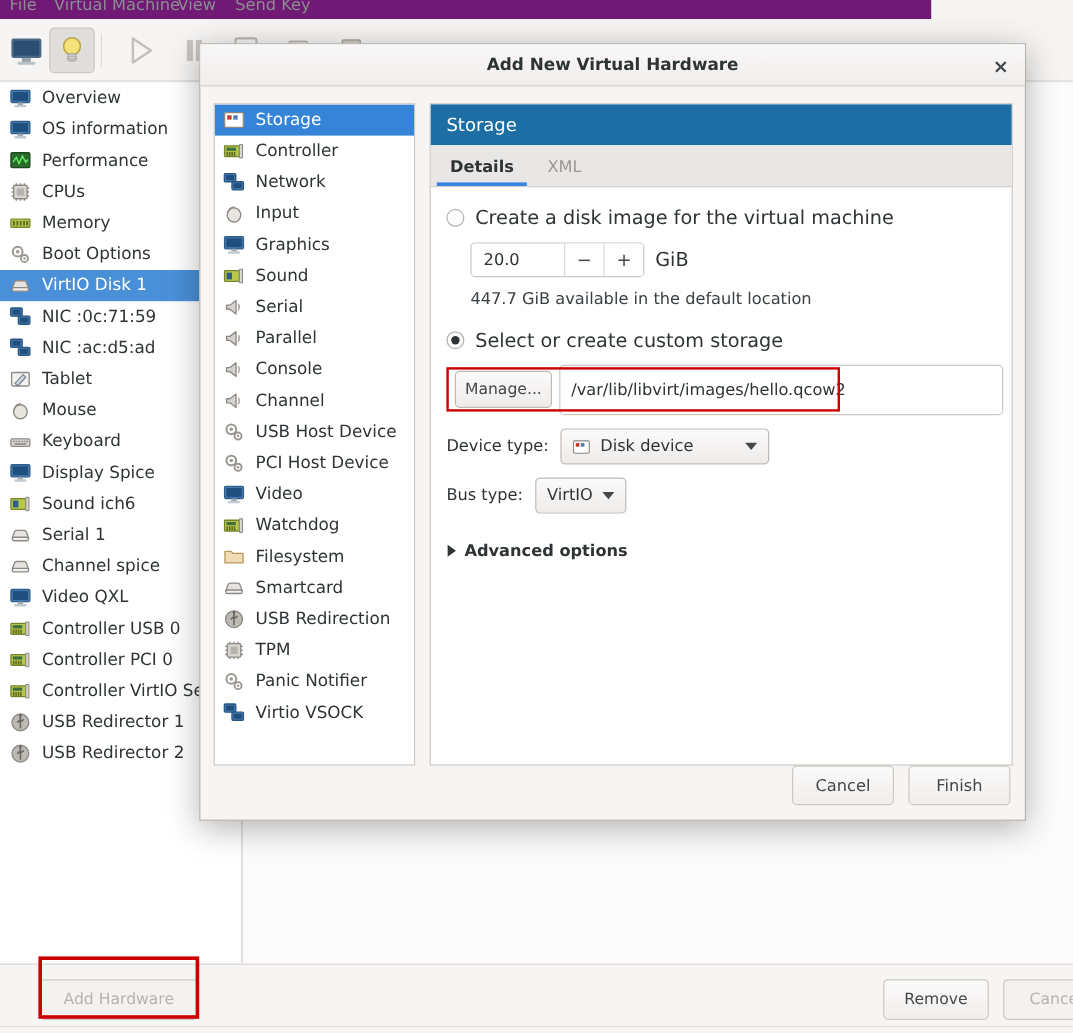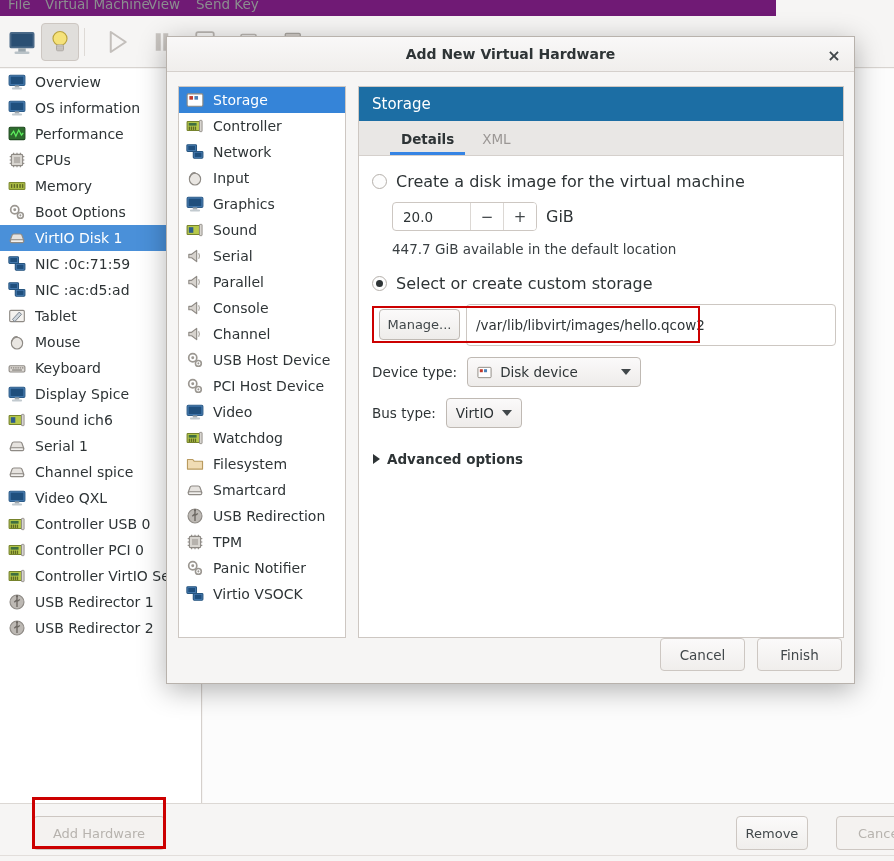--- a/index.html
+++ b/index.html
@@ -63,21 +63,21 @@
     background: linear-gradient(to bottom, #fbfafa, #f0eeec);
     border: 1px solid #cdc7c2; border-radius: 4px;
     font-size: 13px; color: #41474a;
     display: flex; align-items: center; justify-content: center;
     font-family: "DejaVu Sans", "Liberation Sans", sans-serif;
   }
   .gtk-btn.disabled { color: #b7b3ae; background: #f4f2f0; }
   #add-hardware-btn {
     position: absolute; left: 33px; top: 12px; width: 132px; height: 34px;
   }
-  #remove-btn { position: absolute; left: 736px; top: 12px; width: 72px; height: 34px; }
+  #remove-btn { position: absolute; left: 736px; top: 12px; width: 88px; height: 34px; }
   #cancel-bottom-btn {
     position: absolute; left: 836px; top: 12px; width: 88px; height: 34px;
   }
   .redbox {
     position: absolute; border: 3px solid #cc0000; pointer-events: none;
   }
   .statusstrip {
     position: absolute; left: 0; bottom: 0; width: 894px; height: 6px;
     background: #f6f5f4; border-top: 1px solid #e2dedb;
   }
@@ -119,21 +119,21 @@
     position: absolute; left: 191px; top: 13px; width: 486px; height: 552px;
     background: #ffffff; border: 1px solid #cdc7c2;
   }
   .pane-head {
     height: 34px; background: #1c6ea4; color: #ffffff;
     display: flex; align-items: center; padding-left: 13px;
     font-size: 15px;
   }
   .tabstrip {
     height: 35px; background: #e9e7e5; border-bottom: 1px solid #d5d0cc;
-    display: flex; align-items: flex-end; padding-left: 28px;
+    display: flex; align-items: flex-end; padding-left: 2px;
   }
   .tab {
     position: relative; padding: 0 14px 8px 14px; font-size: 13.5px;
     color: #9b9795;
   }
   .tab.active { color: #2e3436; font-weight: bold; }
   .tab.active::after {
     content: ""; position: absolute; left: 3px; right: 3px; bottom: 0;
     height: 3px; background: #3584e4;
   }

